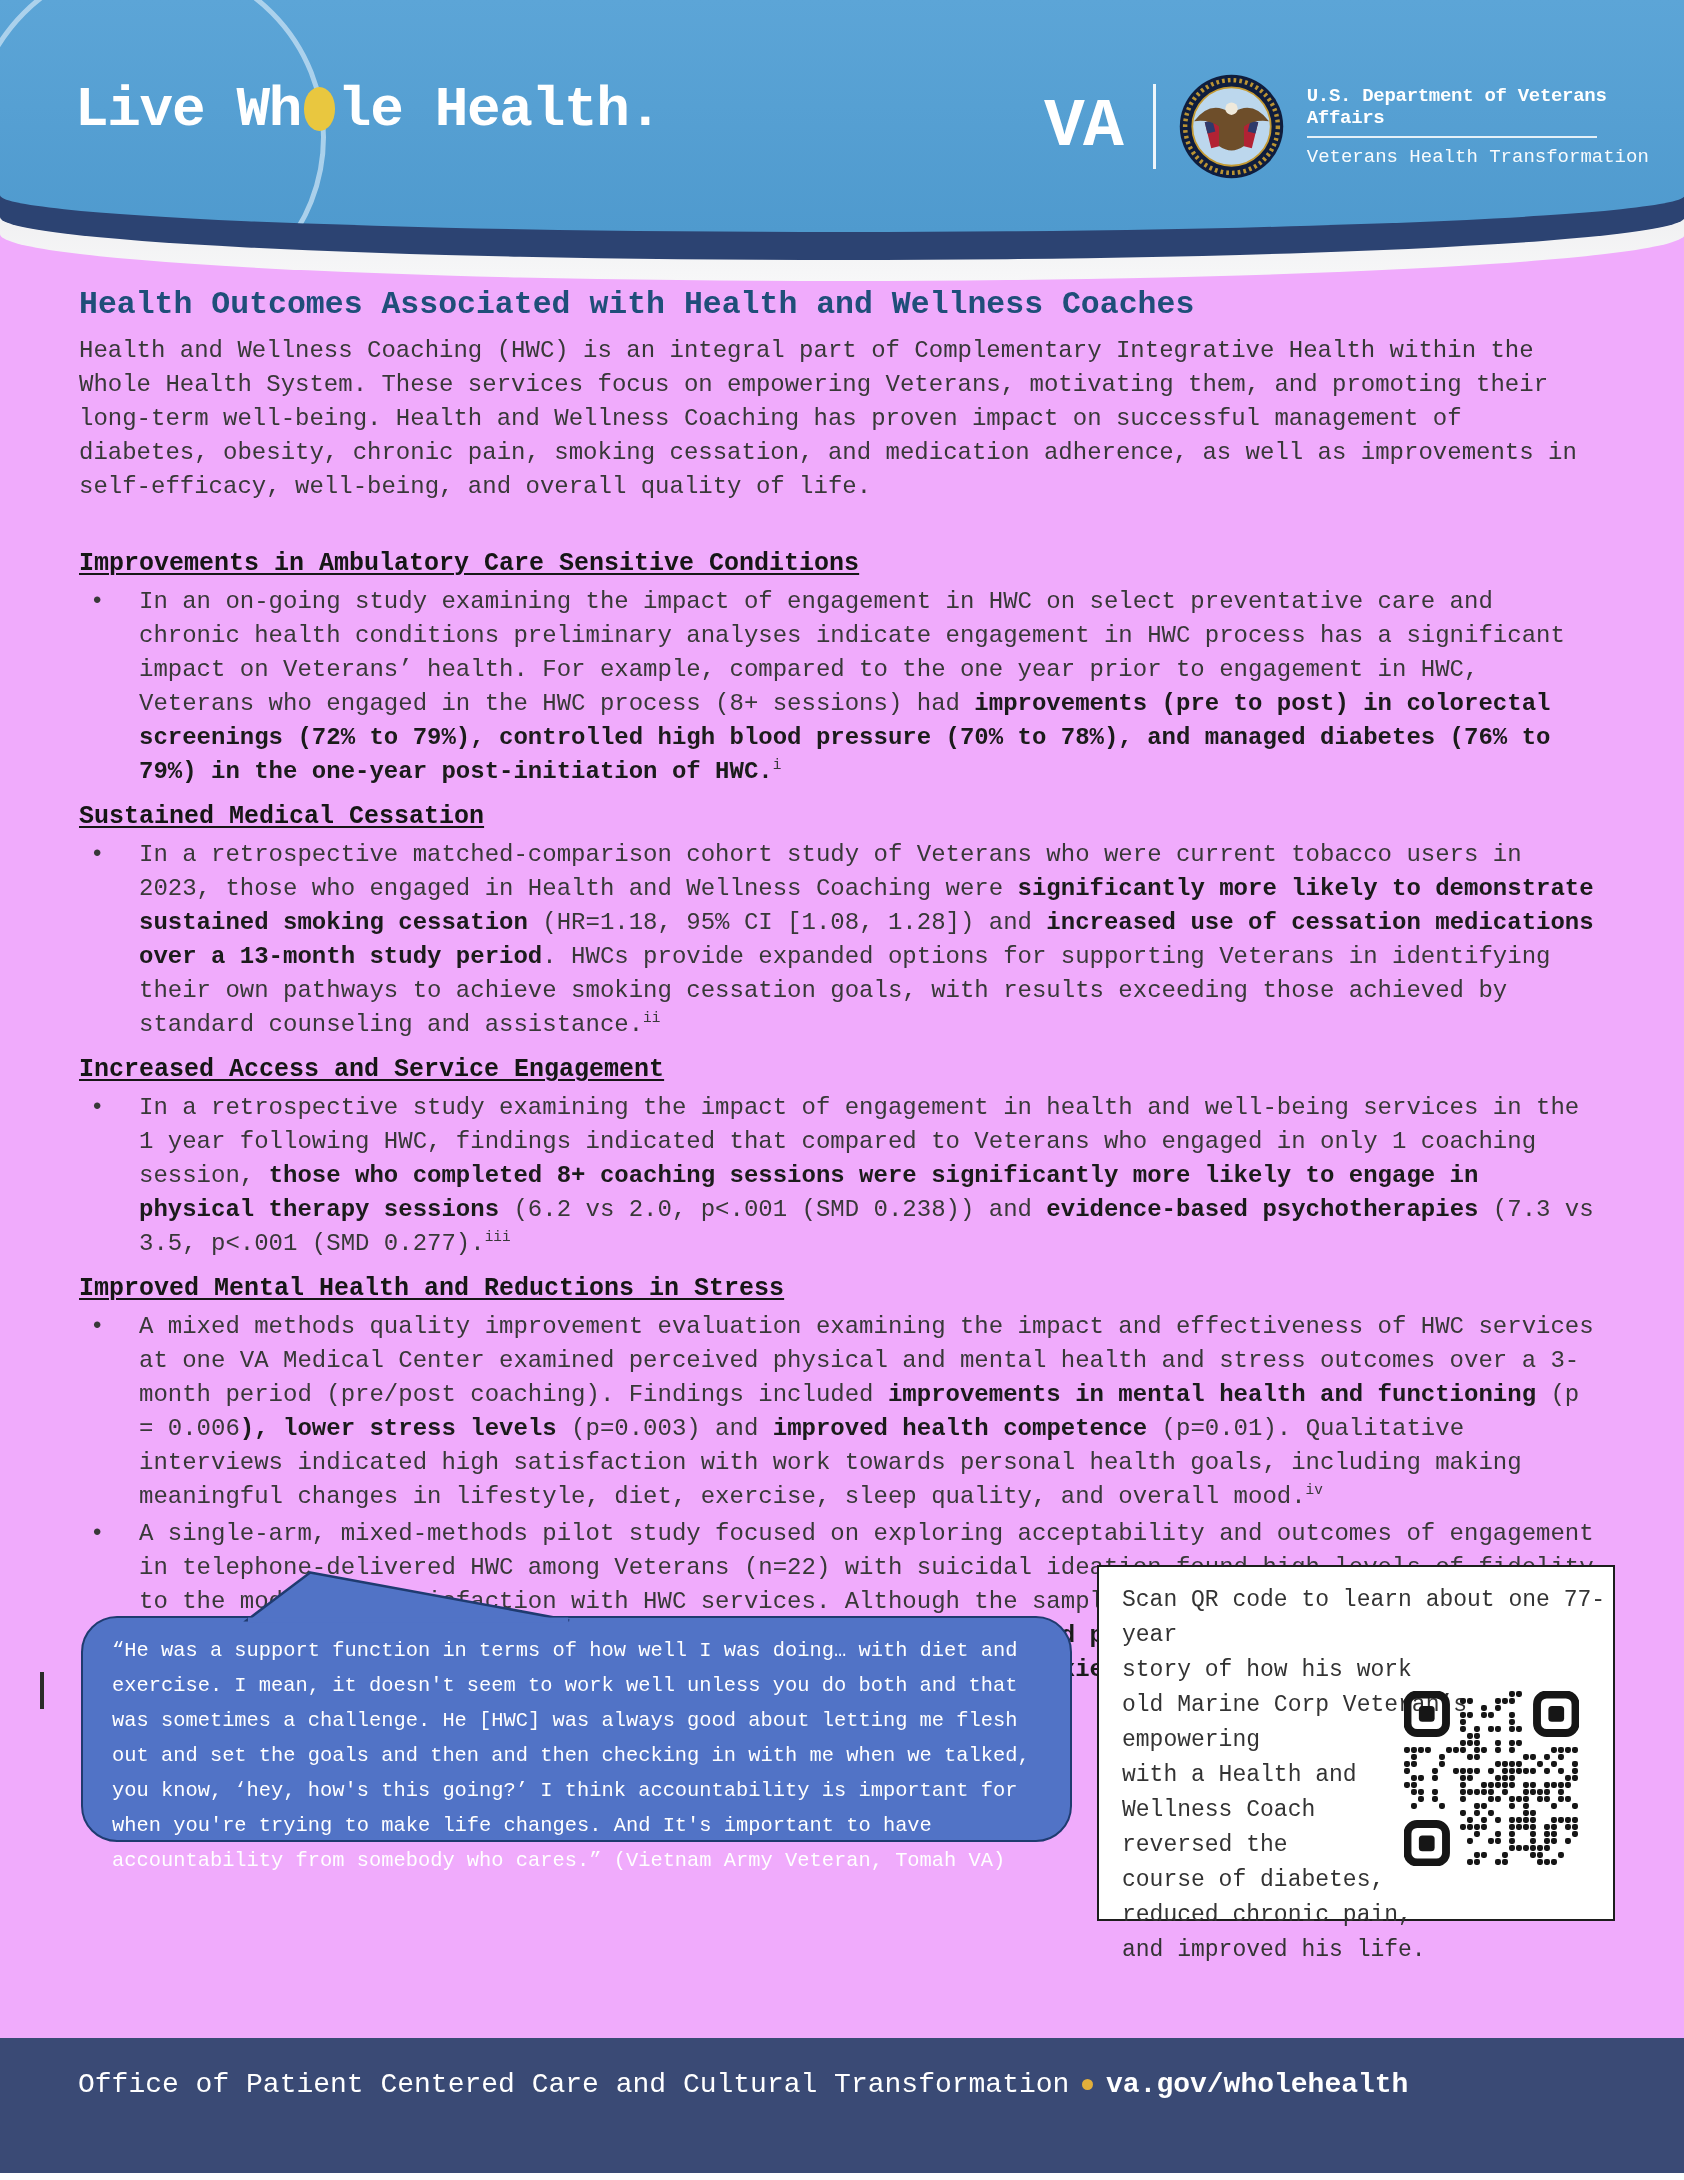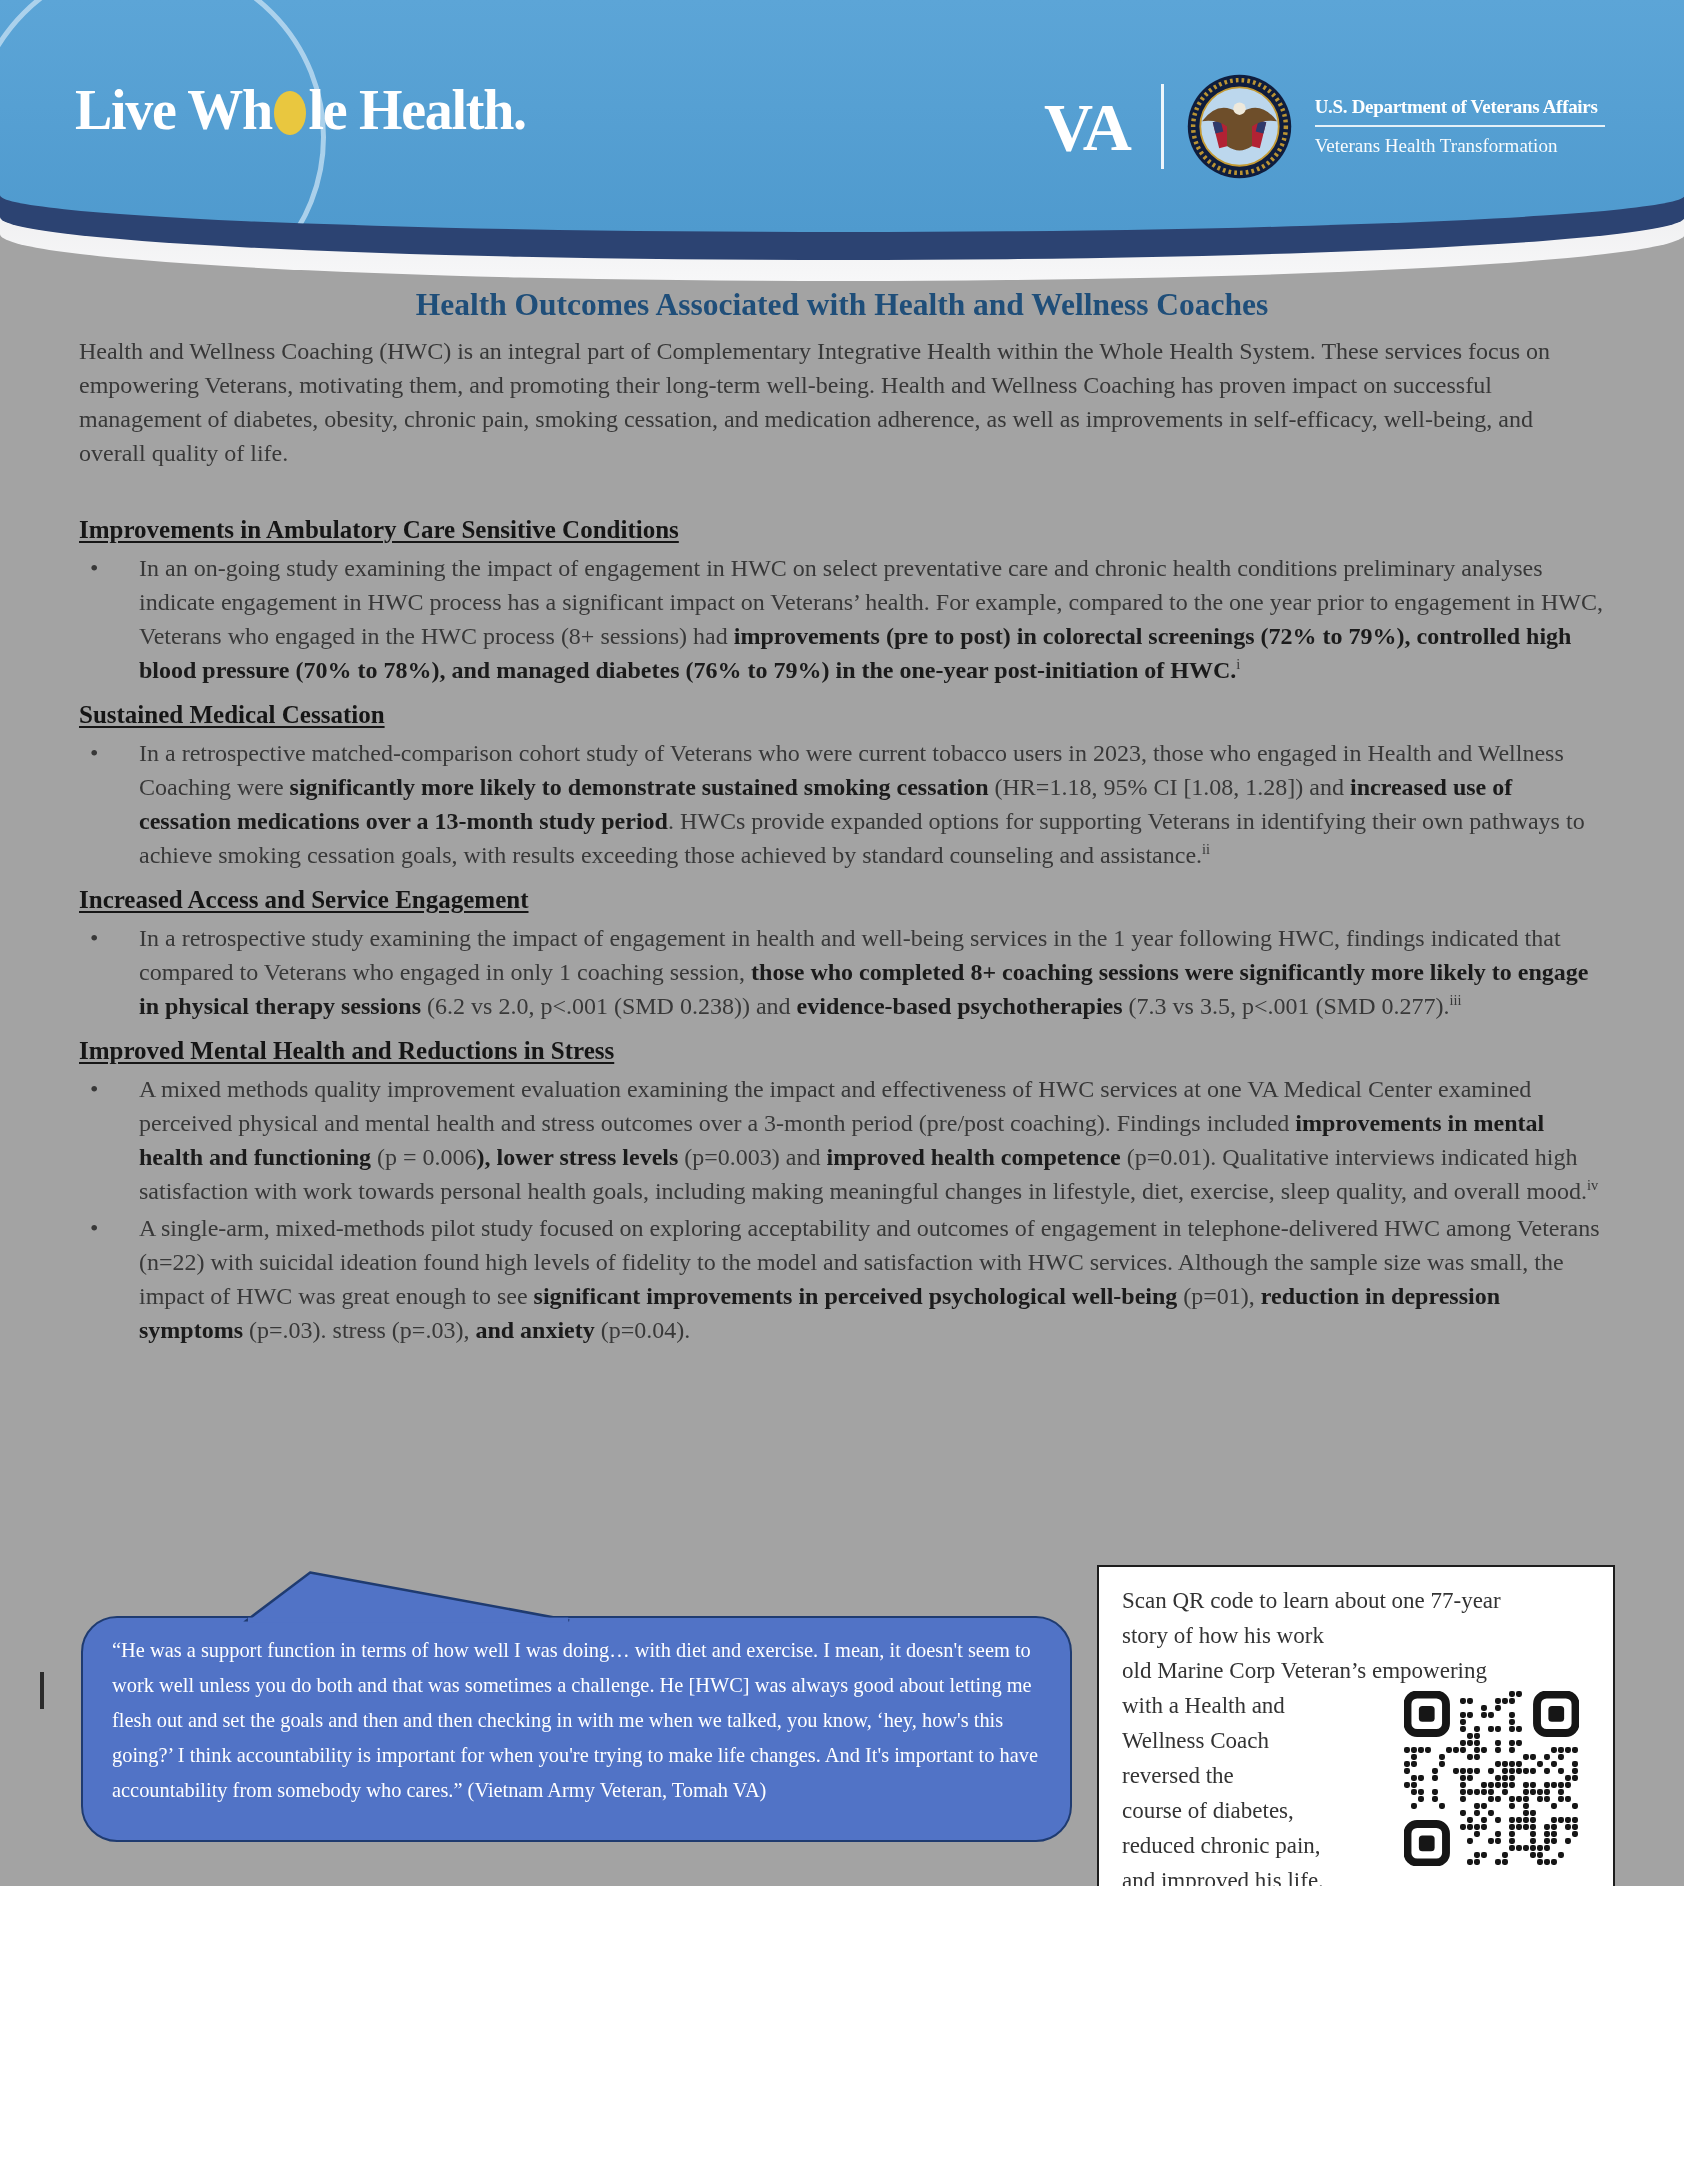--- a/index.html
+++ b/index.html
@@ -1,17 +1,17 @@
 <!DOCTYPE html>
 <html style="font-size:13.6px"><head>
 <meta charset="utf-8">
 <style>
   html,body { margin:0; padding:0; background:#fff; }
-  .page { position:relative; width:1685px; height:1886px; overflow:hidden; background:#a3a3a3;
-          font-family:Liberation Serif, serif; }
+  .page { position:relative; width:1685px; height:2173px; overflow:hidden; background:#f0abfc;
+          font-family:Liberation Mono, monospace; }
 
   
   .hdr { position:absolute; top:0; left:0; width:100%; height:290px; }
   .band { position:absolute; left:0; top:0; width:100%; }
   .band-gray { height:281px; border-radius:0 0 50% 50% / 0 0 47px 47px;
                background:linear-gradient(#d9dadd,#f7f7f8); }
   .band-navy { height:260px; border-radius:0 0 50% 50% / 0 0 43px 43px; background:#2C4372; }
   .band-blue { height:232px; border-radius:0 0 50% 50% / 0 0 37px 37px;
                background:linear-gradient(180deg,#5CA5D7 0%,#4F9ACE 100%); overflow:hidden; }
   .arc { position:absolute; left:-30px; top:-41px; width:346px; height:346px;
@@ -25,21 +25,21 @@
   .va-sep { width:2.6px; height:85px; background:rgba(255,255,255,.9); margin:0 22px 0 31px; }
   .seal { width:107px; height:107px; flex:none; }
   .dept { margin-left:22px; color:#fff; }
   .dept1 { font-size:19px; font-weight:700; letter-spacing:-0.3px; }
   .dept-rule { width:290px; height:1.7px; background:rgba(255,255,255,.85); margin:6.8px 0 7.7px; }
   .dept2 { font-size:19px; font-weight:400; opacity:.96; }
 
   
   .main { position:absolute; left:79px; top:286px; width:1526px; color:#383838;
           font-size:24px; line-height:34px; }
-  .main h1 { margin:0 0 11px; font-size:31.5px; line-height:37px; color:#1F4E79; font-weight:700;text-align:center; }
+  .main h1 { margin:0 0 11px; font-size:31.5px; line-height:37px; color:#1F4E79; font-weight:700; }
   .intro { margin:0 0 44px; }
   .sec { margin:12px 0 6px; font-size:25px; line-height:31px; color:#161616; font-weight:700;
          text-decoration:underline; text-decoration-thickness:1.7px; text-underline-offset:3.4px; }
   .bullet { display:flex; margin:0 0 3.4px; }
   .dot { width:49px; padding-left:11px; flex:none; }
   .bt { flex:1; }
   .b { font-weight:700; color:#1b1b1b; }
   sup { font-size:0.6em; line-height:0; vertical-align:super; }
 
   

